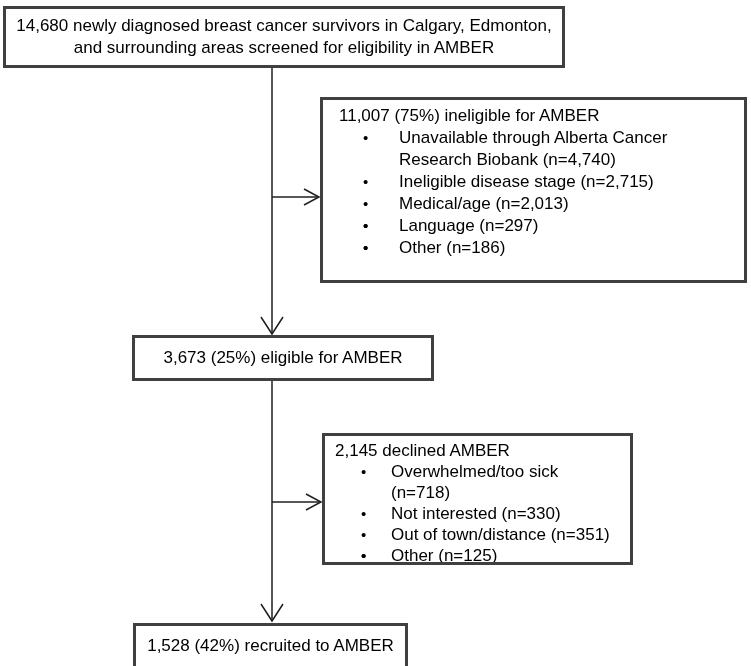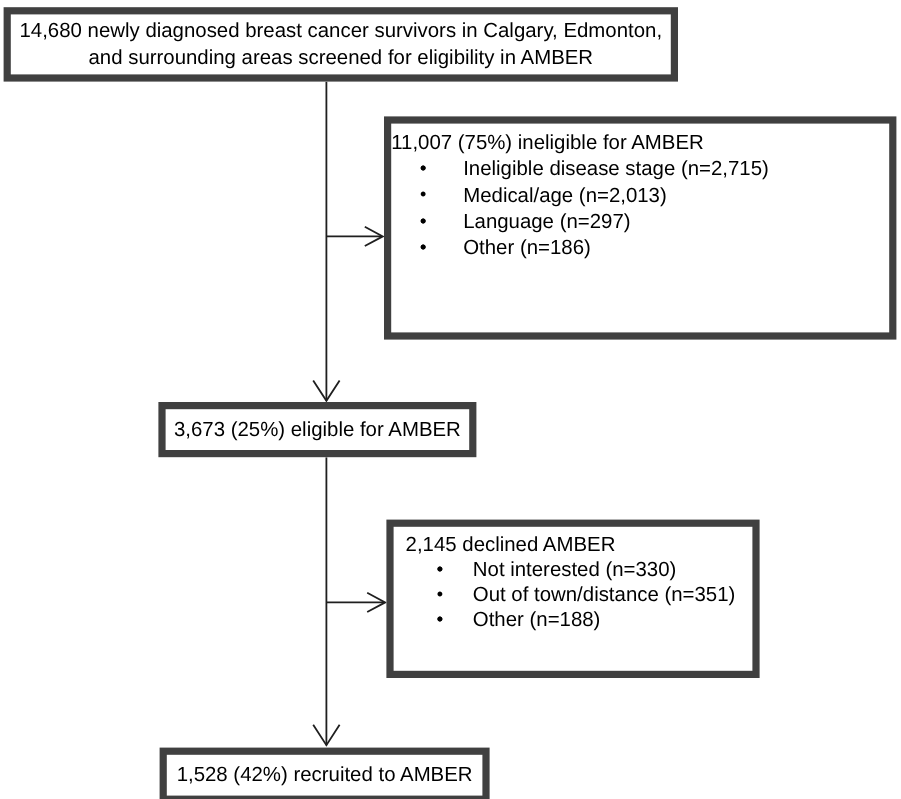--- a/index.html
+++ b/index.html
@@ -3,29 +3,29 @@
 <meta charset="utf-8">
 <style>
   html,body { margin:0; padding:0; background:#ffffff; }
   .canvas {
     position:relative; width:751px; height:666px; background:#ffffff;
     overflow:hidden; font-family:"Liberation Sans", sans-serif; color:#000000;
     font-size:17px;
   }
   .box {
     position:absolute; box-sizing:border-box; background:#ffffff;
-    border:6px solid #404040; overflow:hidden;
+    border:3px solid #404040; overflow:hidden;
   }
   .center-box {
     display:flex; align-items:center; justify-content:center;
     text-align:center; line-height:22px;
   }
   #top-box       { left:3px;   top:6px;   width:562px; height:62px;  padding:0 6px; }
-  #ineligible-box{ left:320px; top:97px;  width:427px; height:186px; padding:5px 8px 0 0; line-height:22px; }
-  #eligible-box  { left:132px; top:335px; width:265px; height:46px; }
+  #ineligible-box{ left:320px; top:97px;  width:427px; height:186px; padding:5px 8px 0 16px; line-height:22px; }
+  #eligible-box  { left:132px; top:335px; width:302px; height:46px; }
   #declined-box  { left:322px; top:433px; width:311px; height:132px; padding:4px 8px 16px 10px; line-height:21px; }
   #recruited-box { left:133px; top:623px; width:275px; height:46px; }
   .blist { list-style:none; margin:0; padding:0; }
   .blist li { position:relative; padding-left:60px; }
   .blist .dot { position:absolute; left:24px; top:0; font-size:15px; }
   #declined-box .blist li { padding-left:56px; }
   #declined-box .blist .dot { left:26px; }
   svg.arrows { position:absolute; left:0; top:0; width:751px; height:666px; pointer-events:none; }
   svg.arrows path { stroke:#1f1f1f; stroke-width:1.5; fill:none; }
 </style>
@@ -51,20 +51,21 @@
 
   <div id="top-box" class="box center-box">
     <span>14,680 newly diagnosed breast cancer survivors in Calgary, Edmonton, and surrounding areas screened for eligibility in AMBER</span>
   </div>
 
   <div id="ineligible-box" class="box">
     <div>11,007 (75%) ineligible for AMBER</div>
     <ul class="blist">
       <li>
         <span class="dot">•</span>
+        <span>Unavailable through Alberta Cancer Research Biobank (n=4,740)</span>
       </li>
       <li>
         <span class="dot">•</span>
         <span>Ineligible disease stage (n=2,715)</span>
       </li>
       <li>
         <span class="dot">•</span>
         <span>Medical/age (n=2,013)</span>
       </li>
       <li>
@@ -86,35 +87,36 @@
 
   <div id="eligible-box" class="box center-box">
     <span>3,673 (25%) eligible for AMBER</span>
   </div>
 
   <div id="declined-box" class="box">
     <div>2,145 declined AMBER</div>
     <ul class="blist">
       <li>
         <span class="dot">•</span>
+        <span>Overwhelmed/too sick (n=718)</span>
       </li>
       <li>
         <span class="dot">•</span>
         <span>Not interested (n=330)</span>
       </li>
       <li>
         <span class="dot">•</span>
         <span>Out of town/distance (n=351)</span>
       </li>
       <li>
         <span class="dot">•</span>
       </li>
       <li>
         <span class="dot">•</span>
-        <span>Other (n=188)</span>
+        <span>Other (n=125)</span>
       </li>
     </ul>
   </div>
 
   <div id="recruited-box" class="box center-box">
     <span>1,528 (42%) recruited to AMBER</span>
   </div>
 
 </div>
 

